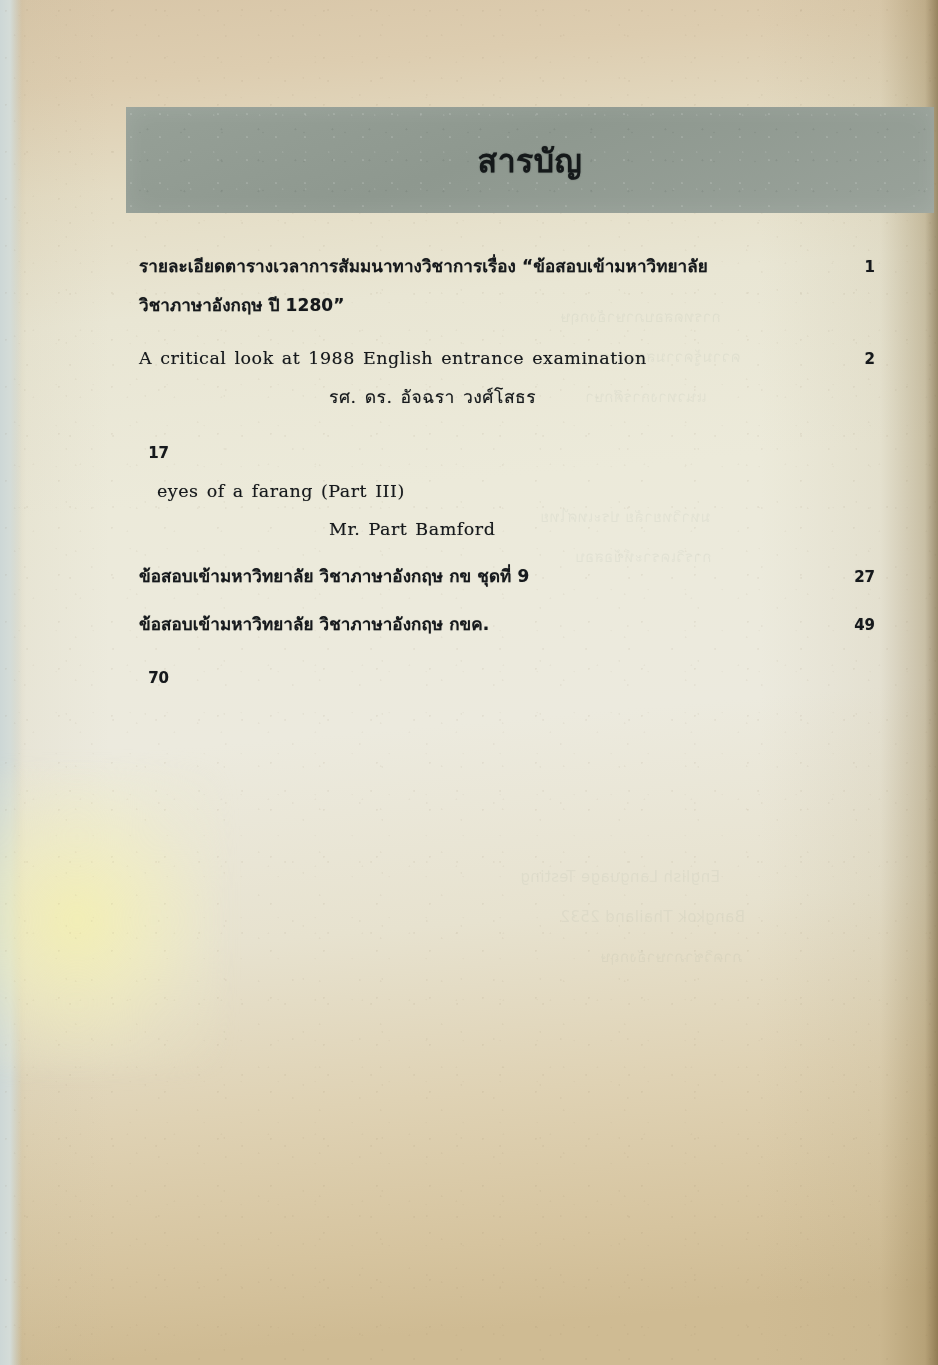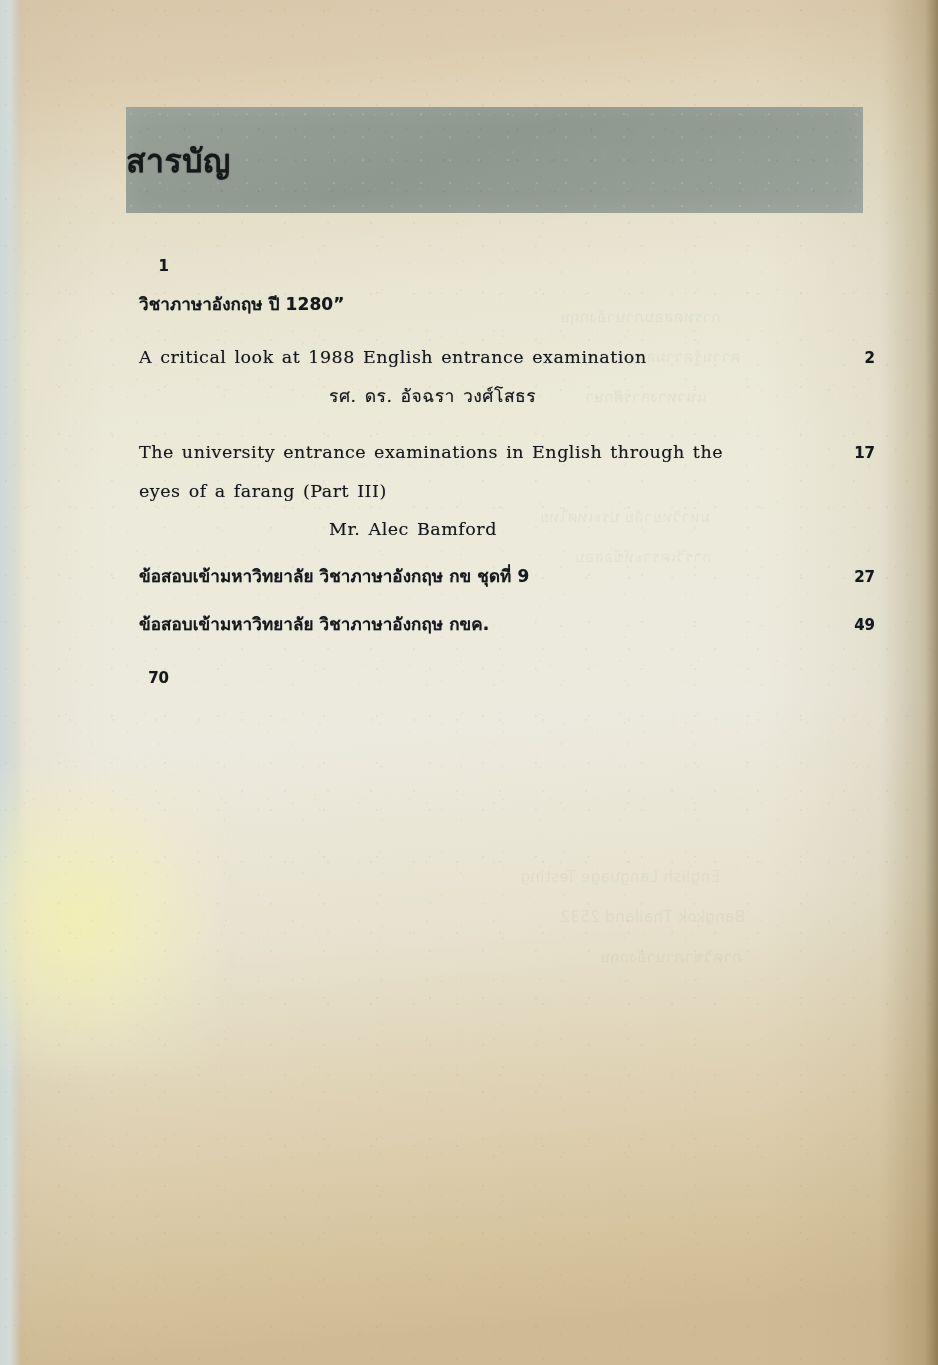--- a/index.html
+++ b/index.html
@@ -107,26 +107,26 @@
     position: absolute;
     white-space: nowrap;
     transform: scaleX(-1);
   }
 
   
   .toc-band {
     position: absolute;
     left: 126px;
     top: 107px;
-    width: 737px;
+    width: 808px;
     height: 106px;
     background: linear-gradient(160deg, #96a097 0%, #8e988f 45%, #99a29a 100%);
     display: flex;
     align-items: center;
-    justify-content: flex-start;
+    justify-content: center;
     box-shadow: inset 0 0 26px rgba(255,255,255,0.10);
   }
   .toc-band::after {
     
     content: "";
     position: absolute;
     inset: 0;
     opacity: 0.26;
     background-image:
       radial-gradient(circle at 17% 31%, rgba(255,255,255,0.55) 0.7px, transparent 1.3px),
@@ -199,20 +199,21 @@
     font-weight: 600;
     letter-spacing: 0.1px;
     text-shadow: 0 0 0.7px rgba(25,30,32,0.45);
   }
   .toc-cont.latin {
     font-family: "DejaVu Serif", "Liberation Serif", serif;
     font-weight: normal;
     font-size: 17.5px;
     letter-spacing: 0.5px;
     word-spacing: 2px;
+    margin-left: 18px;
   }
 
   .toc-author {
     font-size: 17px;
     line-height: 38px;
     font-weight: 600;
     letter-spacing: 0.1px;
     padding-left: 172px;
     text-shadow: 0 0 0.7px rgba(25,30,32,0.45);
   }
@@ -249,43 +250,43 @@
       <div class="bleed-line" style="left: 600px; top: 940px;">ภาควิชาภาษาอังกฤษ</div>
     </div>
 
   <div class="toc-band">
     <div class="toc-title">สารบัญ</div>
   </div>
 
   <div class="toc-list" id="toc-list">
       <div class="toc-entry">
         <div class="toc-row">
+          <div class="toc-label thai">รายละเอียดตารางเวลาการสัมมนาทางวิชาการเรื่อง “ข้อสอบเข้ามหาวิทยาลัย</div>
           <div class="toc-page">1</div>
         </div>
         <div class="toc-cont thai">วิชาภาษาอังกฤษ  ปี 1280”</div>
       </div>
       <div class="gap-md"></div>
       <div class="toc-entry">
         <div class="toc-row">
           <div class="toc-label latin">A critical look at 1988  English entrance examination</div>
           <div class="toc-page">2</div>
         </div>
         <div class="toc-author latin">รศ. ดร. อัจฉรา  วงศ์โสธร</div>
       </div>
       <div class="gap-sm"></div>
       <div class="toc-entry">
       </div>
       <div class="gap-sm"></div>
       <div class="toc-entry">
         <div class="toc-row">
-          <div class="toc-label latin">The university entrance examinations in English through the</div>
           <div class="toc-page">17</div>
         </div>
         <div class="toc-cont latin">eyes of a farang (Part III)</div>
-        <div class="toc-author latin">Mr. Alec Bamford</div>
+        <div class="toc-author latin">Mr. Part Bamford</div>
       </div>
       <div class="gap-sm"></div>
       <div class="toc-entry">
         <div class="toc-row">
           <div class="toc-label thai">ข้อสอบเข้ามหาวิทยาลัย  วิชาภาษาอังกฤษ  กข ชุดที่ 9</div>
           <div class="toc-page">27</div>
         </div>
       </div>
       <div class="gap-sm"></div>
       <div class="toc-entry">

